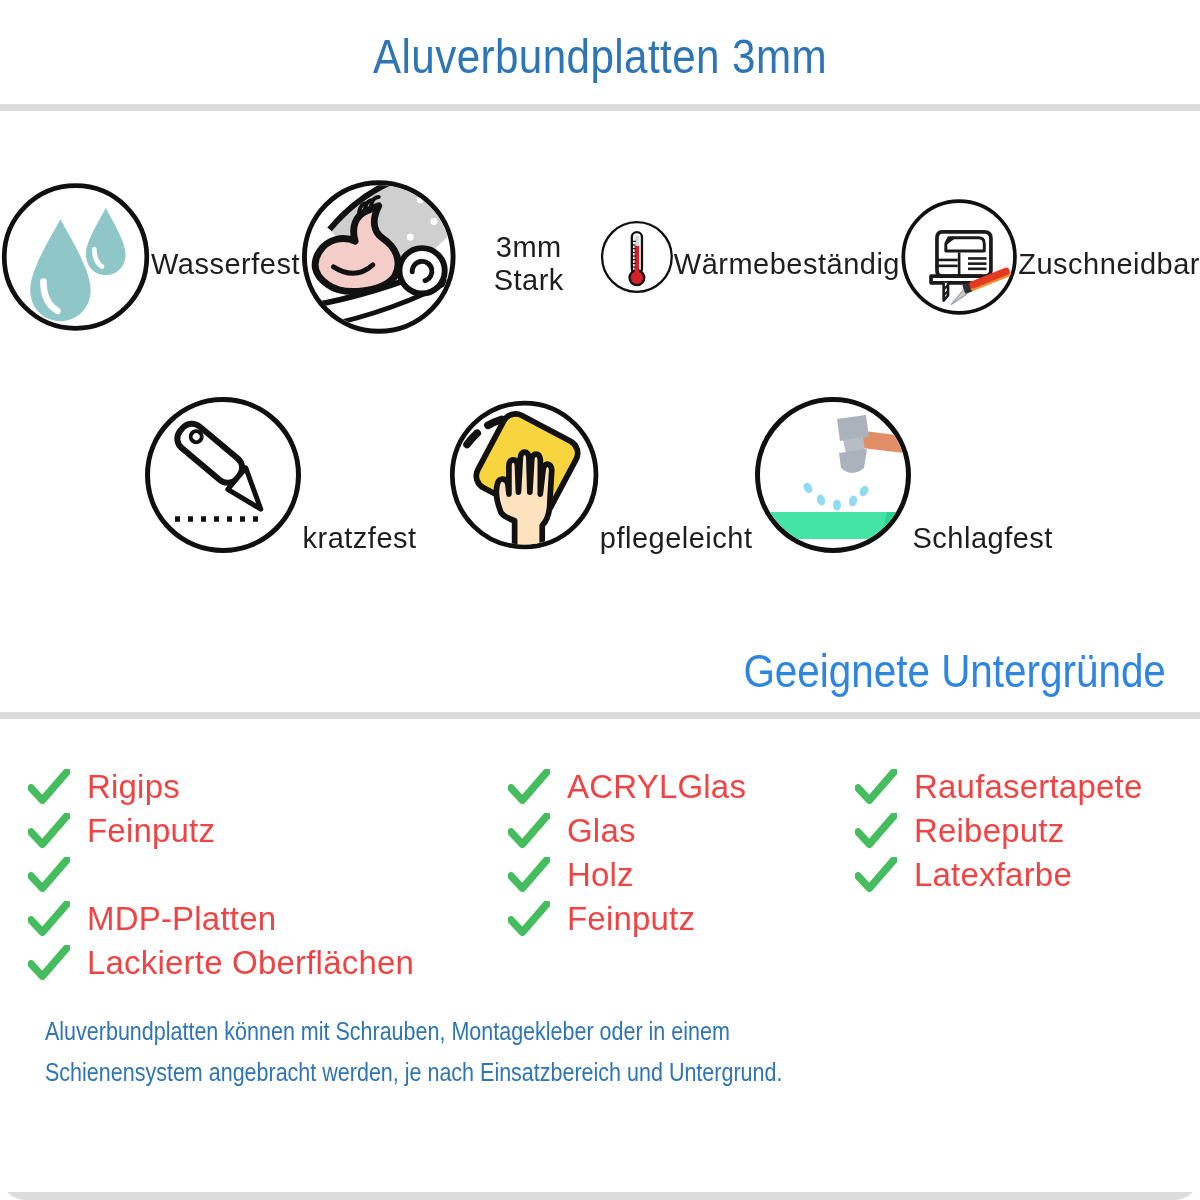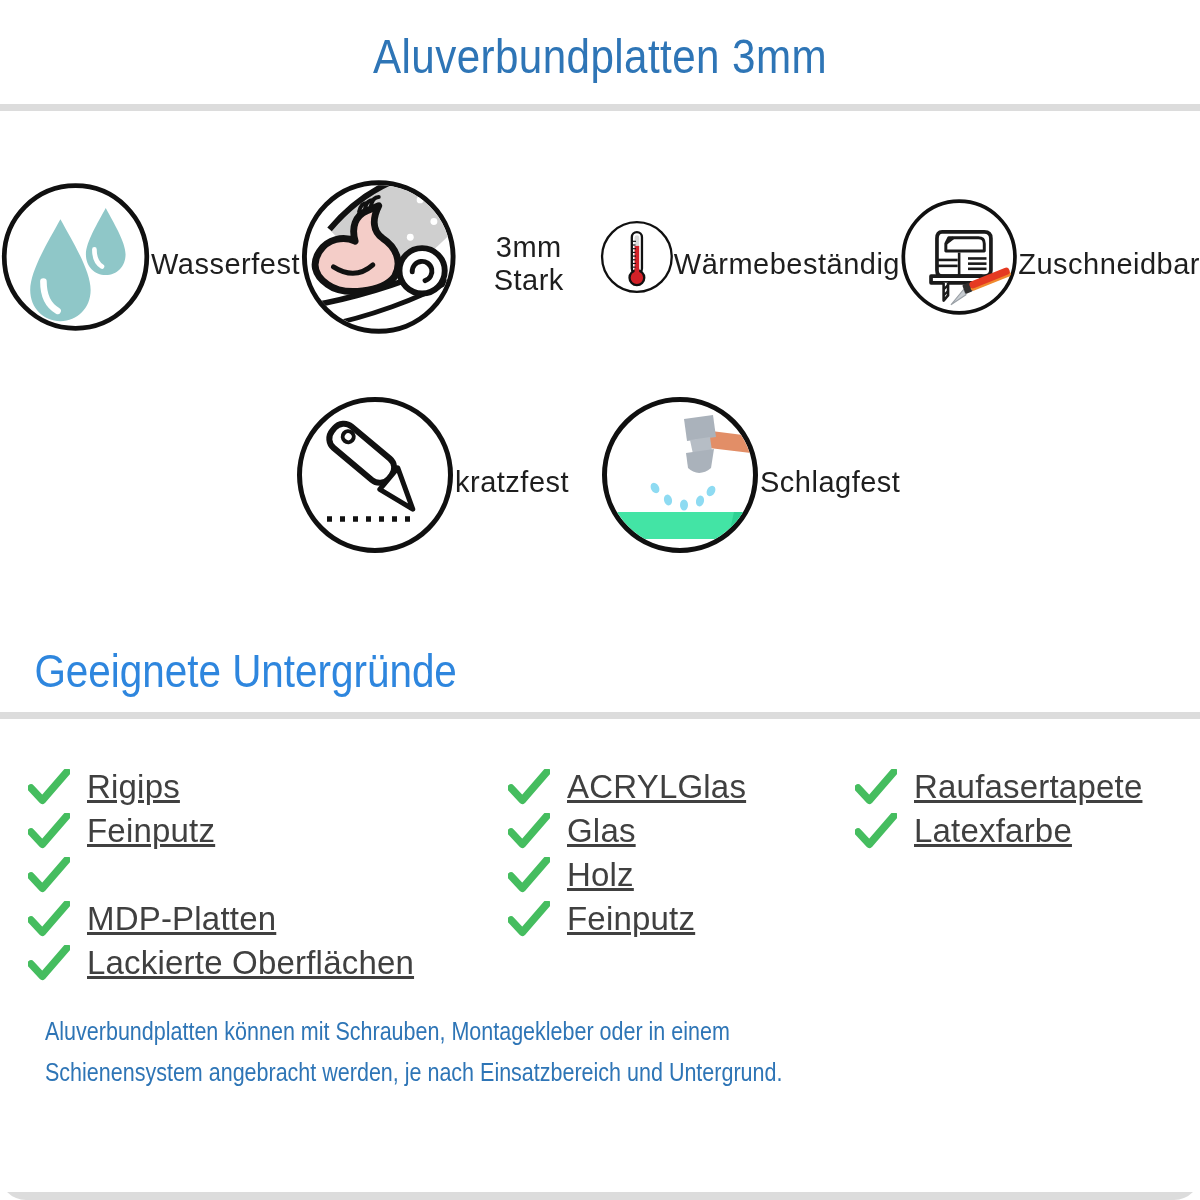--- a/index.html
+++ b/index.html
@@ -7,31 +7,31 @@
         font-family:"Liberation Sans", sans-serif;color:#222;border-radius:26px;}
   .condensed{display:inline-block;transform:scaleX(0.86);}
   .header{height:97px;padding-top:7px;display:flex;align-items:center;justify-content:center;}
   .title{font-size:49px;font-weight:400;color:#2e75b6;letter-spacing:0.5px;}
   .divider{height:7px;background:#dcdcdc;width:100%;}
   .features-row{display:flex;justify-content:center;}
   .row1{margin-top:66px;}
   .row2{margin-top:58px;}
   .feature-card{display:flex;flex-direction:row;align-items:center;}
   .row1 .feature-card{width:300px;}
-  .row2 .feature-card{width:305px;}
+  .row2 .feature-card{width:305px;align-items:flex-end;}
   .feature-label{margin-top:14px;font-size:29px;color:#1e1e1e;text-align:center;letter-spacing:0.5px;}
-  .section-title{margin-top:88px;text-align:left;}
+  .section-title{margin-top:88px;text-align:right;}
   .section-title .txt{font-size:47px;color:#2e86de;}
   .divider2{margin-top:14px;}
   .checklist{display:flex;padding:46px 0 0 28px;}
   .col{display:flex;flex-direction:column;}
   .col1{width:480px;} .col2{width:347px;} .col3{flex:1;}
   .chk-item{display:flex;align-items:center;height:44px;}
   .chk-icon{flex:0 0 auto;margin-right:17px;}
-  .chk-label{font-size:33px;color:#404040;letter-spacing:0.2px;white-space:nowrap;text-decoration:underline;}
+  .chk-label{font-size:33px;color:#ef4444;letter-spacing:0.2px;white-space:nowrap;}
   .footer{margin:26px 0 0 45px;color:#2e75b6;font-size:25px;line-height:41px;}
   .footer .condensed{transform-origin:left center;}
   .bottom-bar{position:absolute;left:0;right:0;bottom:0;height:8px;background:#dcdcdc;}
   svg{display:block;}
 </style>
 </head>
 <body>
 
 <div class="page">
 
@@ -139,20 +139,36 @@
         <g transform="rotate(40 80 72)" fill="#fff" stroke="#111" stroke-linejoin="round">
           <rect x="24" y="56" width="74" height="28" rx="12" stroke-width="6"></rect>
           <circle cx="40" cy="66" r="5.5" stroke-width="4"></circle>
           <path d="M98 58 L136 80 L98 86 Z" stroke-width="5"></path>
         </g>
         <path d="M32 124 H120" stroke="#111" stroke-width="5.5" stroke-dasharray="5 8" fill="none"></path>
       </svg>
       <div class="feature-label">kratzfest</div>
     </div>
 
+    <div class="feature-card">
+      <svg viewBox="0 0 160 160" width="160" height="160">
+        <defs>
+            <clipPath id="cp6">
+              <circle cx="80" cy="80" r="73"></circle>
+            </clipPath>
+          </defs>
+        <circle cx="80" cy="80" r="75.5" fill="#fff" stroke="#101010" stroke-width="5"></circle>
+        <g clip-path="url(#cp6)">
+          <path d="M20 48 q16 -22 42 -28" stroke="#111" stroke-width="8" fill="none" stroke-linecap="round" stroke-dasharray="16 14"></path>
+          <rect x="40" y="26" width="86" height="86" rx="14" fill="#f8d53f" stroke="#111" stroke-width="6" transform="rotate(28 83 69)"></rect>
+          <path d="M56 120 C51 108 50 96 52 89 C54 82 62 83 63 90 L64 100 L64 70 C64 62 73 62 73 70 L74 98 L76 62 C76 54 85 54 85 62 L86 98 L88 64 C88 56 97 56 97 64 L97 100 L100 74 C101 66 109 67 109 75 L107 108 C107 120 104 128 99 133 L99 170 L70 170 L70 128 C64 126 59 124 56 120 Z" fill="#fce3bd" stroke="#111" stroke-width="6" stroke-linejoin="round"></path>
+        </g>
+      </svg>
+      <div class="feature-label">pflegeleicht</div>
+    </div>
 
     <div class="feature-card">
       <svg viewBox="0 0 160 160" width="160" height="160">
         <defs>
             <clipPath id="cp7">
               <circle cx="80" cy="80" r="73"></circle>
             </clipPath>
           </defs>
         <circle cx="80" cy="80" r="75.5" fill="#fff" stroke="#101010" stroke-width="5"></circle>
         <g clip-path="url(#cp7)">
@@ -246,20 +262,26 @@
       <div class="chk-item">
         <svg class="chk-icon" width="42" height="36" viewBox="0 0 44 38">
             <path d="M3 20 L15 33 L41 3" stroke="#45bd5f" stroke-width="8" fill="none" stroke-linecap="round" stroke-linejoin="round"></path>
           </svg>
         <span class="chk-label">Raufasertapete</span>
       </div>
       <div class="chk-item">
         <svg class="chk-icon" width="42" height="36" viewBox="0 0 44 38">
             <path d="M3 20 L15 33 L41 3" stroke="#45bd5f" stroke-width="8" fill="none" stroke-linecap="round" stroke-linejoin="round"></path>
           </svg>
+        <span class="chk-label">Reibeputz</span>
+      </div>
+      <div class="chk-item">
+        <svg class="chk-icon" width="42" height="36" viewBox="0 0 44 38">
+            <path d="M3 20 L15 33 L41 3" stroke="#45bd5f" stroke-width="8" fill="none" stroke-linecap="round" stroke-linejoin="round"></path>
+          </svg>
         <span class="chk-label">Latexfarbe</span>
       </div>
     </div>
   </div>
 
   <div class="footer">
     <div><span class="condensed">Aluverbundplatten können mit Schrauben, Montagekleber oder in einem</span></div>
     <div><span class="condensed">Schienensystem angebracht werden, je nach Einsatzbereich und Untergrund.</span></div>
   </div>
 

